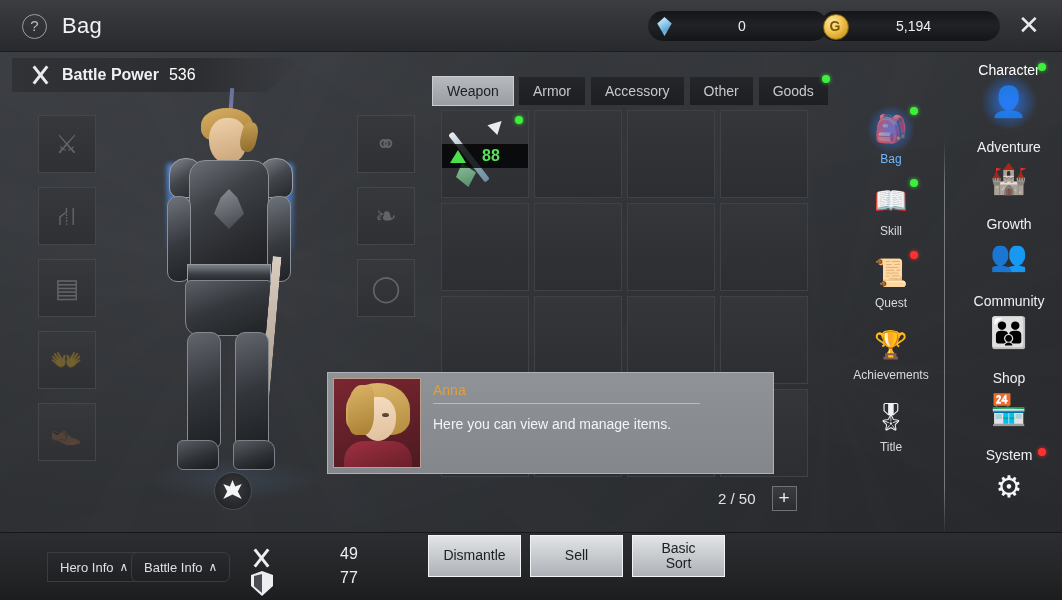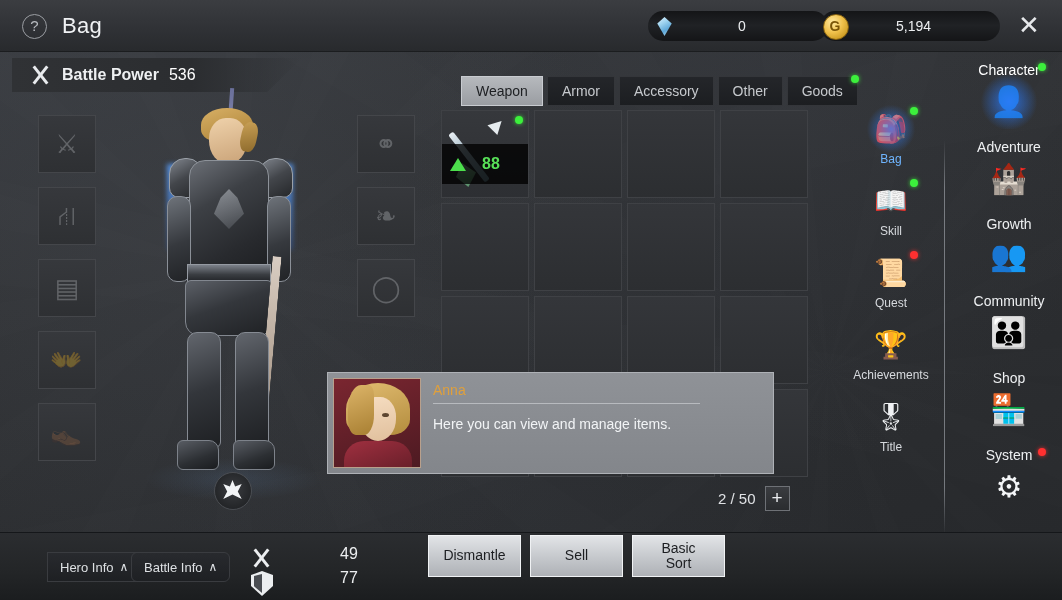--- a/index.html
+++ b/index.html
@@ -250,21 +250,21 @@
   .tab {
     position: relative;
     height: 30px; padding: 0 14px;
     display: flex; align-items: center; justify-content: center;
     font-size: 14px; color: #c6c9cd;
     background: linear-gradient(180deg, #24262a 0%, #1c1e21 100%);
     border: 1px solid #34363a;
   }
   .tab.active {
     background: linear-gradient(180deg, #b6b9bd 0%, #9a9da2 100%);
-    color: #1d1f22; border-color: #c8cbd0; margin-left: 29px;
+    color: #1d1f22; border-color: #c8cbd0;
   }
   .dot-green, .dot-red {
     position: absolute; width: 8px; height: 8px; border-radius: 50%;
   }
   .dot-green { background: #3cf03c; box-shadow: 0 0 4px rgba(60,240,60,.8); }
   .dot-red { background: #ff3030; box-shadow: 0 0 4px rgba(255,48,48,.8); }
   .tab .dot-green { right: -2px; top: -2px; }
 
   
   .inv-grid {
@@ -300,40 +300,40 @@
   }
   .item-arrowhead {
     position: absolute; left: 48px; top: 8px;
     width: 0; height: 0;
     border-left: 7px solid transparent;
     border-right: 7px solid transparent;
     border-bottom: 13px solid #e6ecef;
     transform: rotate(45deg);
   }
   .item-level-bar {
-    position: absolute; left: 0; right: 0; top: 33px; height: 40px;
+    position: absolute; left: 0; right: 0; top: 33px; height: 24px;
     background: rgba(0,0,0,.78);
     display: flex; align-items: center;
   }
   .item-uparrow {
     width: 0; height: 0; margin-left: 8px;
     border-left: 8px solid transparent;
     border-right: 8px solid transparent;
     border-bottom: 13px solid #4ce04c;
   }
   .item-level {
     flex: 1; text-align: center; font-size: 16px;
     color: #58e058; padding-right: 12px; font-weight: bold;
   }
   .inv-slot .dot-green { right: 5px; top: 5px; }
 
   
   .capacity {
     position: absolute; left: 718px; top: 486px;
-    display: flex; align-items: center; gap: 9px;
+    display: flex; align-items: center; gap: 16px;
   }
   .cap-text { font-size: 15px; color: #dfe1e4; }
   .cap-plus {
     width: 25px; height: 25px;
     background: linear-gradient(180deg, #3a3c40 0%, #2a2c2f 100%);
     border: 1px solid #6e7176;
     color: #e9ebee; font-size: 19px; line-height: 22px; text-align: center;
   }
 
   

